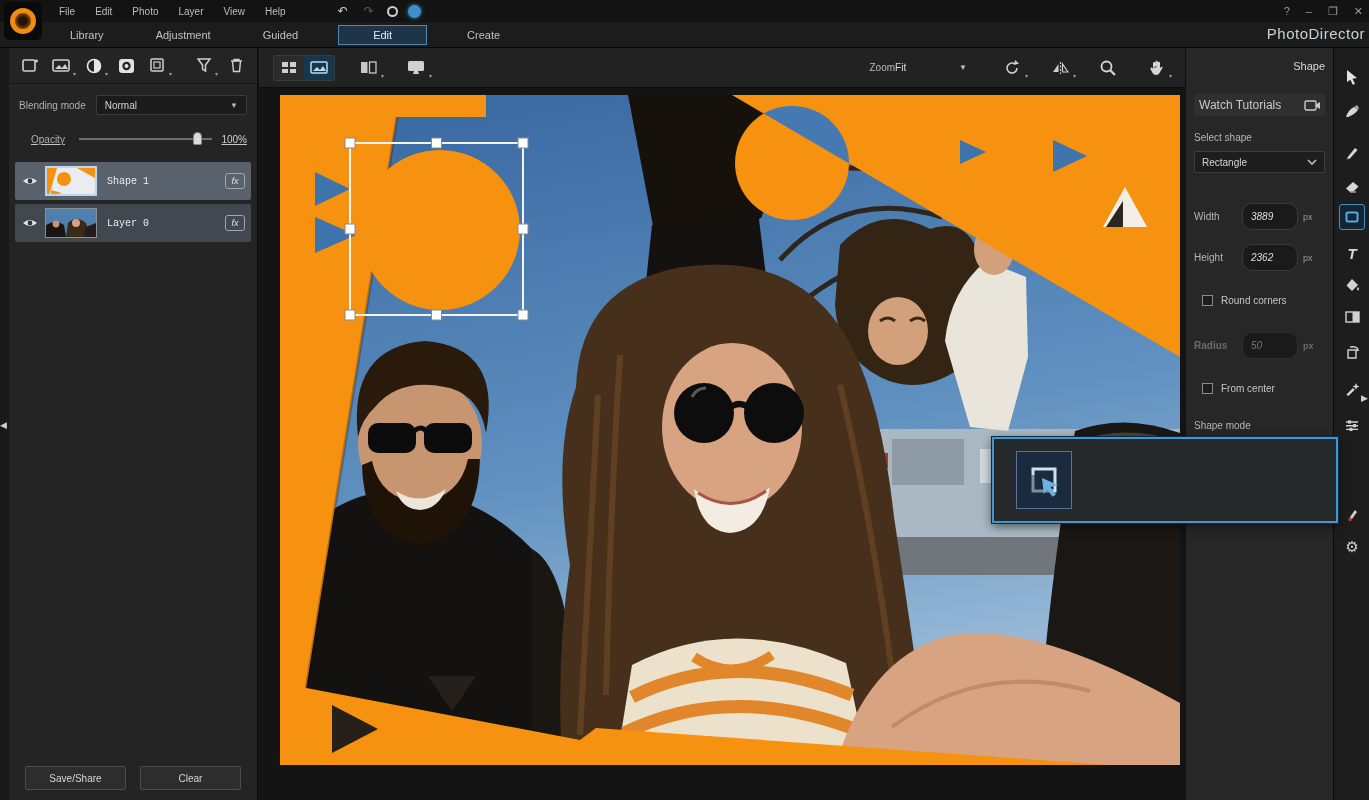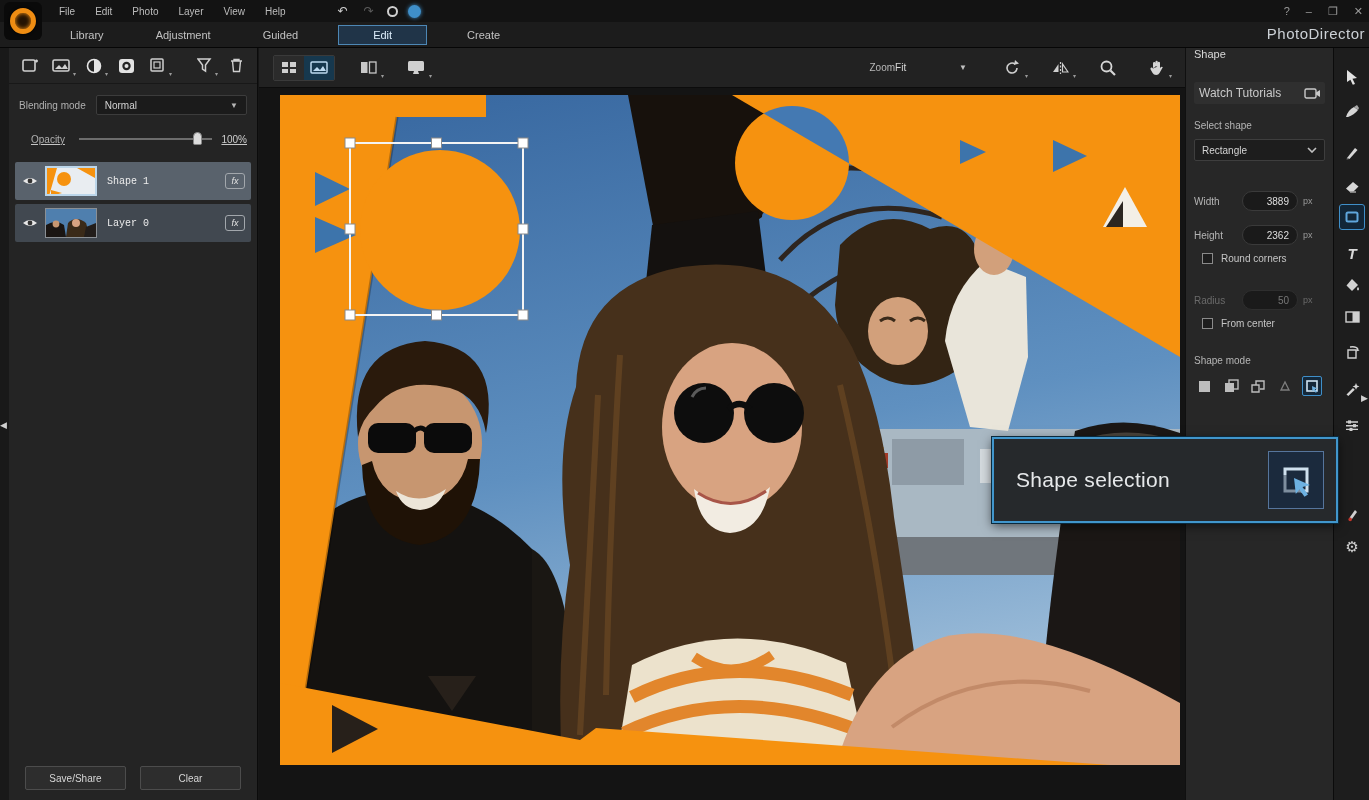--- a/index.html
+++ b/index.html
@@ -72,35 +72,35 @@
   .ct-icon { width:30px; height:24px; margin-left:18px; display:flex; align-items:center; justify-content:center; position:relative; }
   .ct-right { margin-left:auto; display:flex; align-items:center; }
   .zoom-label { font-size:10px; color:#b8b8b8; }
   .zoom-val { font-size:10px; color:#d8d8d8; width:64px; }
   .zoom-chev { font-size:8px; color:#c0c0c0; margin-right:26px; }
   .stage { position:absolute; left:21px; top:47px; width:900px; height:670px; background:#101010; }
   .stage svg { display:block; }
 
   
   .right-panel { position:absolute; left:1185px; top:0; width:148px; height:752px; background:#272727; border-left:1px solid #101010; padding:0 8px; }
-  .rp-title { text-align:left; font-size:11px; color:#d8d8d8; }
+  .rp-title { text-align:right; font-size:11px; color:#d8d8d8; margin-top:12px; }
   .rp-watch { display:flex; align-items:center; margin-top:22px; height:22px; background:#2f2f2f; border-radius:2px; padding:0 5px; }
   .rp-watch span { flex:1; font-size:12px; color:#c9c9c9; }
   .rp-sub { font-size:10px; color:#b5b5b5; margin-top:16px; }
   .rp-drop { margin-top:8px; height:22px; background:#1d1d1d; border:1px solid #3e3e3e; border-radius:2px; display:flex; align-items:center; padding:0 7px; }
   .rp-drop span { flex:1; font-size:10px; color:#d4d4d4; }
   .rp-field { display:flex; align-items:center; margin-top:14px; }
   .rp-field:first-of-type { margin-top:0; }
   .rp-field .flabel { width:48px; font-size:10px; color:#b5b5b5; }
-  .rp-field input { width:56px; height:20px; background:#1a1a1a; border:1px solid #3a3a3a; border-radius:10px; color:#dedede; font-size:10px; text-align:right; padding:0 8px; font-family:"Liberation Sans",sans-serif; }
+  .rp-field input { width:56px; height:27px; background:#1a1a1a; border:1px solid #3a3a3a; border-radius:10px; color:#dedede; font-size:10px; padding:0 8px; font-family:"Liberation Sans",sans-serif;font-style:italic; }
   .rp-field .unit { font-size:9px; color:#9a9a9a; margin-left:5px; }
-  .rp-check { display:flex; align-items:center; margin-top:8px; }
+  .rp-check { display:flex; align-items:center; margin-top:24px; }
   .rp-check .box { width:11px; height:11px; border:1px solid #8a8a8a; background:#1d1d1d; }
   .rp-check span { font-size:10px; color:#c5c5c5; margin-left:8px; }
-  .rp-field.dim .flabel, .rp-field.dim .unit { color:#6a6a6a; }
+  .rp-field.dim .flabel, .rp-field.dim .unit { color:#6a6a6a;font-weight:bold; }
   .rp-field.dim input { color:#777; border-color:#2e2e2e; }
   .shape-mode-label { font-size:10px; color:#b5b5b5; margin-top:26px; }
   .sm-row { display:flex; align-items:center; margin-top:10px; gap:7px; }
   .sm-ic { width:20px; height:20px; display:flex; align-items:center; justify-content:center; }
   .sm-ic.active { border:1px solid #3f8fc9; background:#14283a; border-radius:2px; }
 
   
   .right-rail { position:absolute; left:1333px; top:0; width:36px; height:752px; background:#1d1d1d; border-left:1px solid #0b0b0b; }
   .rail-ic { position:absolute; left:5px; width:26px; height:26px; display:flex; align-items:center; justify-content:center; color:#c6c6c6; }
   .rail-ic.active { border:1px solid #3f8fc9; background:#122637; border-radius:3px; }
@@ -611,21 +611,20 @@
         <svg width="12" height="15">
             <path d="M4 9 L9 2 L11 4 L6 11 L3 12.5 Z" fill="#d0d0d0"></path>
             <circle cx="4.2" cy="11.4" r="1.8" fill="#c2372c"></circle>
           </svg>
       </div>
       <div class="rail-ic gear" style="top:486px;">⚙</div>
       <span class="collapse-right">▶</span>
     </div>
 
     <div class="tooltip">
-      <span class="txt">Shape selection</span>
       <span class="tt-icon">
         <svg width="38" height="38" viewBox="0 0 38 38">
             <path d="M8 14 V8 H30 V30 H24" fill="none" stroke="#cfe0ee" stroke-width="3"></path>
             <path d="M8 14 V30 H24" fill="none" stroke="#cfe0ee" stroke-width="3" opacity="0.55"></path>
             <path d="M17 17 L33 24 L25.5 26 L31 33.5 L27.5 35.8 L22.3 28.4 L18.8 33 Z" fill="#6db1e2"></path>
           </svg>
       </span>
     </div>
 
   </div>

